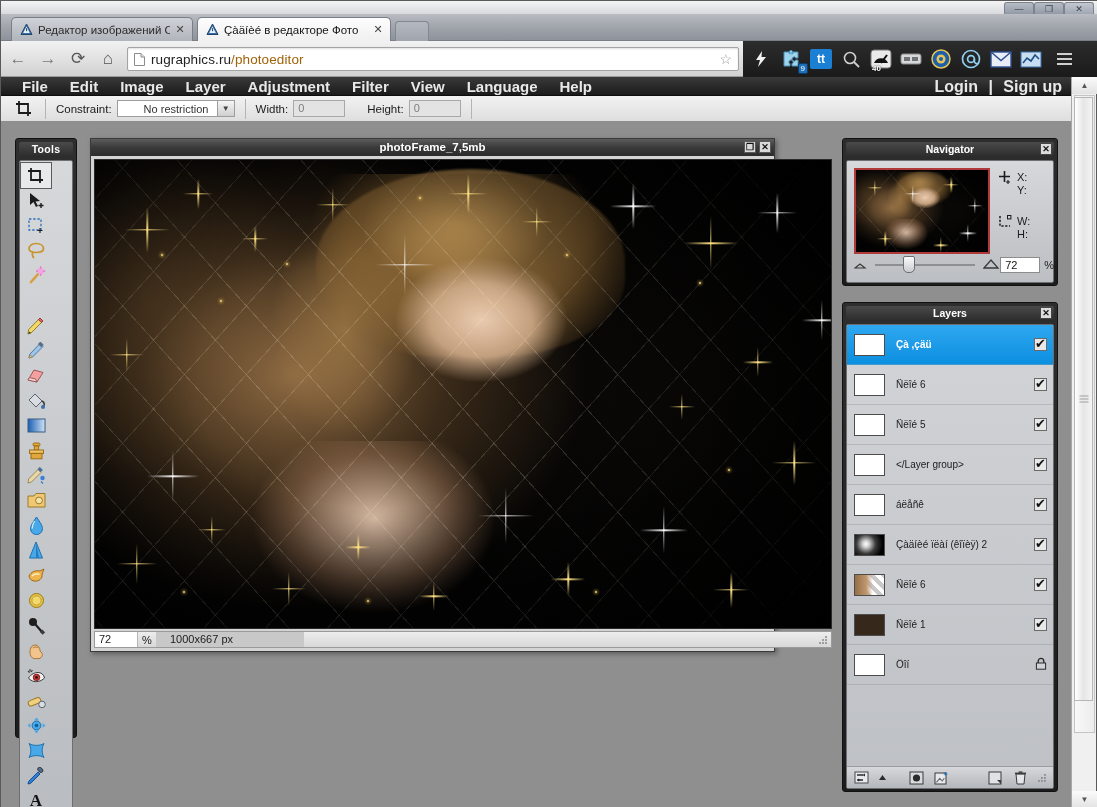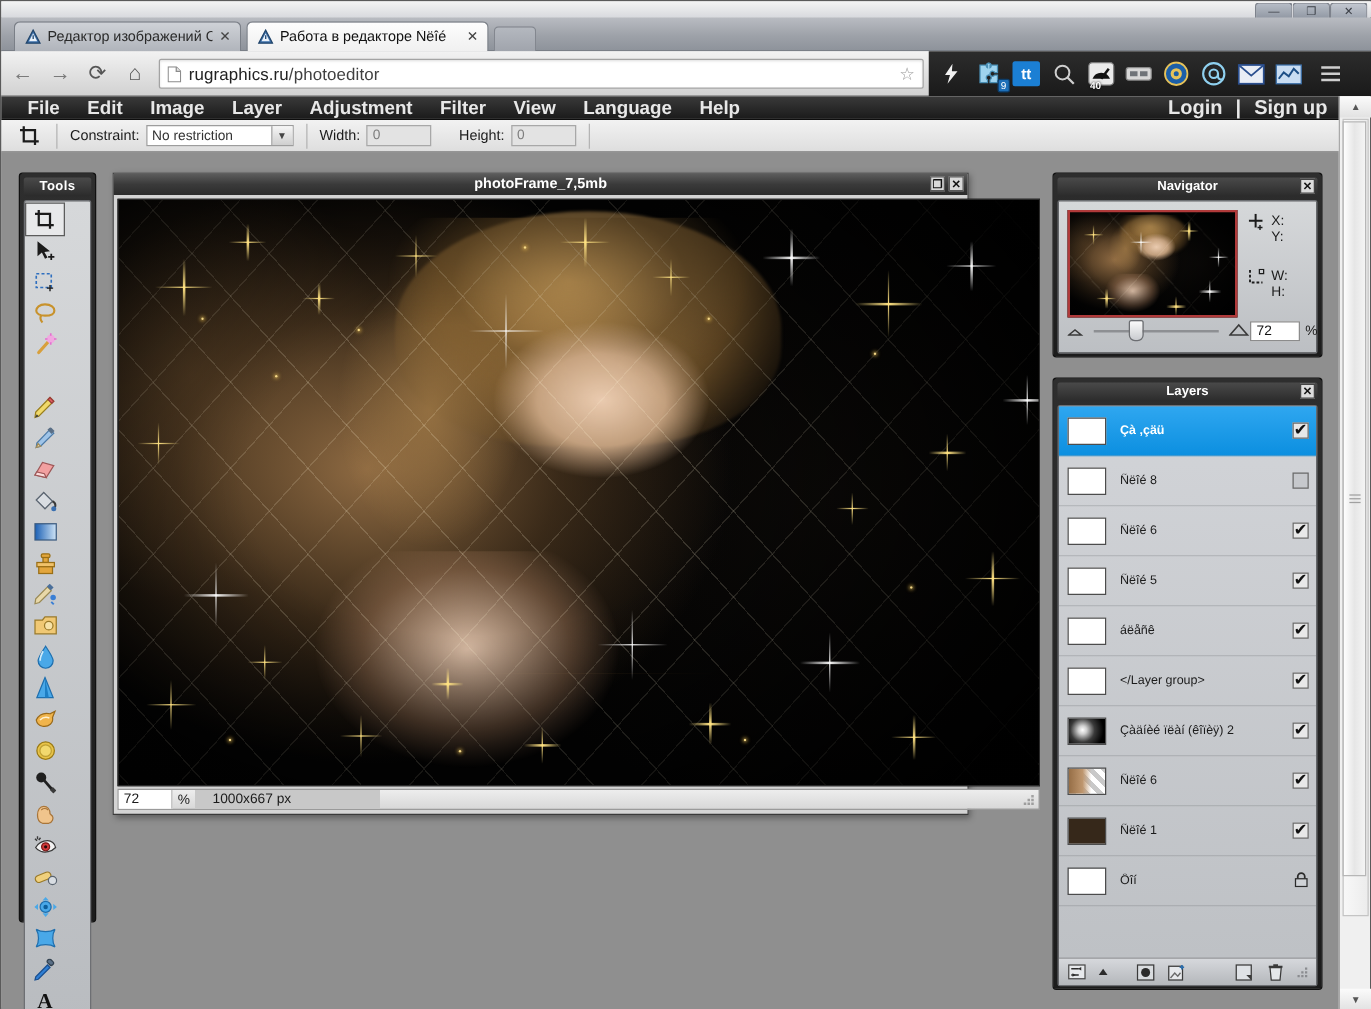--- a/index.html
+++ b/index.html
@@ -87,21 +87,21 @@
   }
   .navbtn.strong { color:#555; }
   .omnibox {
     position:absolute; left:126px; top:6px; width:612px; height:24px;
     background:#fff; border:1px solid #a3a3a3; border-radius:2px;
     display:flex; align-items:center; padding:0 6px;
     box-shadow: inset 0 1px 2px rgba(0,0,0,.12);
   }
   .page-icon { width:11px; height:13px; margin-right:6px; position:relative; }
   .omnitext { font-size:13.5px; color:#222; letter-spacing:.1px; }
-  .omnitext .path { color:#404040; }
+  .omnitext .path { color:#a16207; }
   .star { margin-left:auto; color:#9a9a9a; font-size:14px; }
 
   .ext-strip {
     position:absolute; left:742px; top:40px; width:355px; height:36px;
     background: linear-gradient(to bottom,#2c2c2c,#1a1a1a);
     display:flex; align-items:center; padding-left:4px;
   }
   .ext {
     width:28px; height:28px; margin-right:2px;
     display:flex; align-items:center; justify-content:center;
@@ -134,21 +134,21 @@
   .optbar {
     position:absolute; left:0; top:19px; width:1072px; height:26px;
     background: linear-gradient(to bottom,#f2f2f2,#dedede);
     border-bottom:1px solid #8e8e8e;
     display:flex; align-items:center; padding-left:12px; gap:0;
   }
   .opt-sep { width:1px; height:20px; background:#b4b4b4; margin:0 10px; }
   .opt-label { font-size:11.5px; color:#1b1b1b; margin-right:5px; }
   .sel-wrap {
     width:118px; height:17px; background:#fff; border:1px solid #9d9d9d;
-    display:flex; align-items:center; position:relative;
+    display:flex; align-items:center; position:relative;padding-left:22px;
   }
   .sel-wrap .txt { font-size:11px; color:#333; padding-left:4px; }
   .sel-arrow {
     position:absolute; right:0; top:0; width:17px; height:15px;
     background: linear-gradient(to bottom,#f6f6f6,#cfcfcf);
     border-left:1px solid #9d9d9d;
     display:flex; align-items:center; justify-content:center;
     font-size:8px; color:#444;
   }
   .num-input {
@@ -412,21 +412,21 @@
       <span class="tab-close">✕</span>
     </div>
     <div class="tab active">
       <span class="tab-favicon">
         <svg width="13" height="13" viewBox="0 0 13 13">
             <polygon points="6.5,1 12,11.5 1,11.5" fill="#3a6ea8" stroke="#22456b" stroke-width="1"></polygon>
             <polygon points="6.5,3.5 9.8,10 3.2,10" fill="#eaf2fb"></polygon>
             <rect x="6" y="5.2" width="1.1" height="3" fill="#2b4f77"></rect>
           </svg>
       </span>
-      <span class="tab-title">Работа в редакторе Ñëîé</span>
+      <span class="tab-title">Çàäíèé в редакторе Фото</span>
       <span class="tab-close">✕</span>
     </div>
     <div class="newtab"></div>
   </div>
 
   <div class="navbar">
     <div class="navbtn">←</div>
     <div class="navbtn">→</div>
     <div class="navbtn strong">⟳</div>
     <div class="navbtn strong">⌂</div>
@@ -895,48 +895,43 @@
           <span class="panel-close">✕</span>
         </div>
         <div class="layers-inner">
 
           <div class="layer-row active">
             <span class="layer-thumb"><span class="checker"></span></span>
             <span class="layer-name">Çà ,çäü</span>
             <span class="vis-box on"></span>
           </div>
 
-          <div class="layer-row">
-            <span class="layer-thumb"><span class="checker"></span></span>
-            <span class="layer-name">Ñëîé 8</span>
-            <span class="vis-box off"></span>
-          </div>
 
 
           <div class="layer-row">
             <span class="layer-thumb"><span class="checker"></span></span>
             <span class="layer-name">Ñëîé 6</span>
             <span class="vis-box on"></span>
           </div>
 
           <div class="layer-row">
             <span class="layer-thumb"><span class="checker"></span></span>
             <span class="layer-name">Ñëîé 5</span>
             <span class="vis-box on"></span>
           </div>
 
           <div class="layer-row">
             <span class="layer-thumb"><span class="checker"></span></span>
-            <span class="layer-name">áëåñê</span>
+            <span class="layer-name">&lt;/Layer group&gt;</span>
             <span class="vis-box on"></span>
           </div>
 
           <div class="layer-row">
             <span class="layer-thumb"><span class="checker"></span></span>
-            <span class="layer-name">&lt;/Layer group&gt;</span>
+            <span class="layer-name">áëåñê</span>
             <span class="vis-box on"></span>
           </div>
 
           <div class="layer-row">
             <span class="layer-thumb">
               <span style="display:block;width:100%;height:100%;background:radial-gradient(circle at 38% 45%, #ffffff 0%, #cfcfcf 16%, #3a3a3a 46%, #000 80%);"></span>
             </span>
             <span class="layer-name">Çàäíèé ïëàí (êîïèÿ) 2</span>
             <span class="vis-box on"></span>
           </div>

